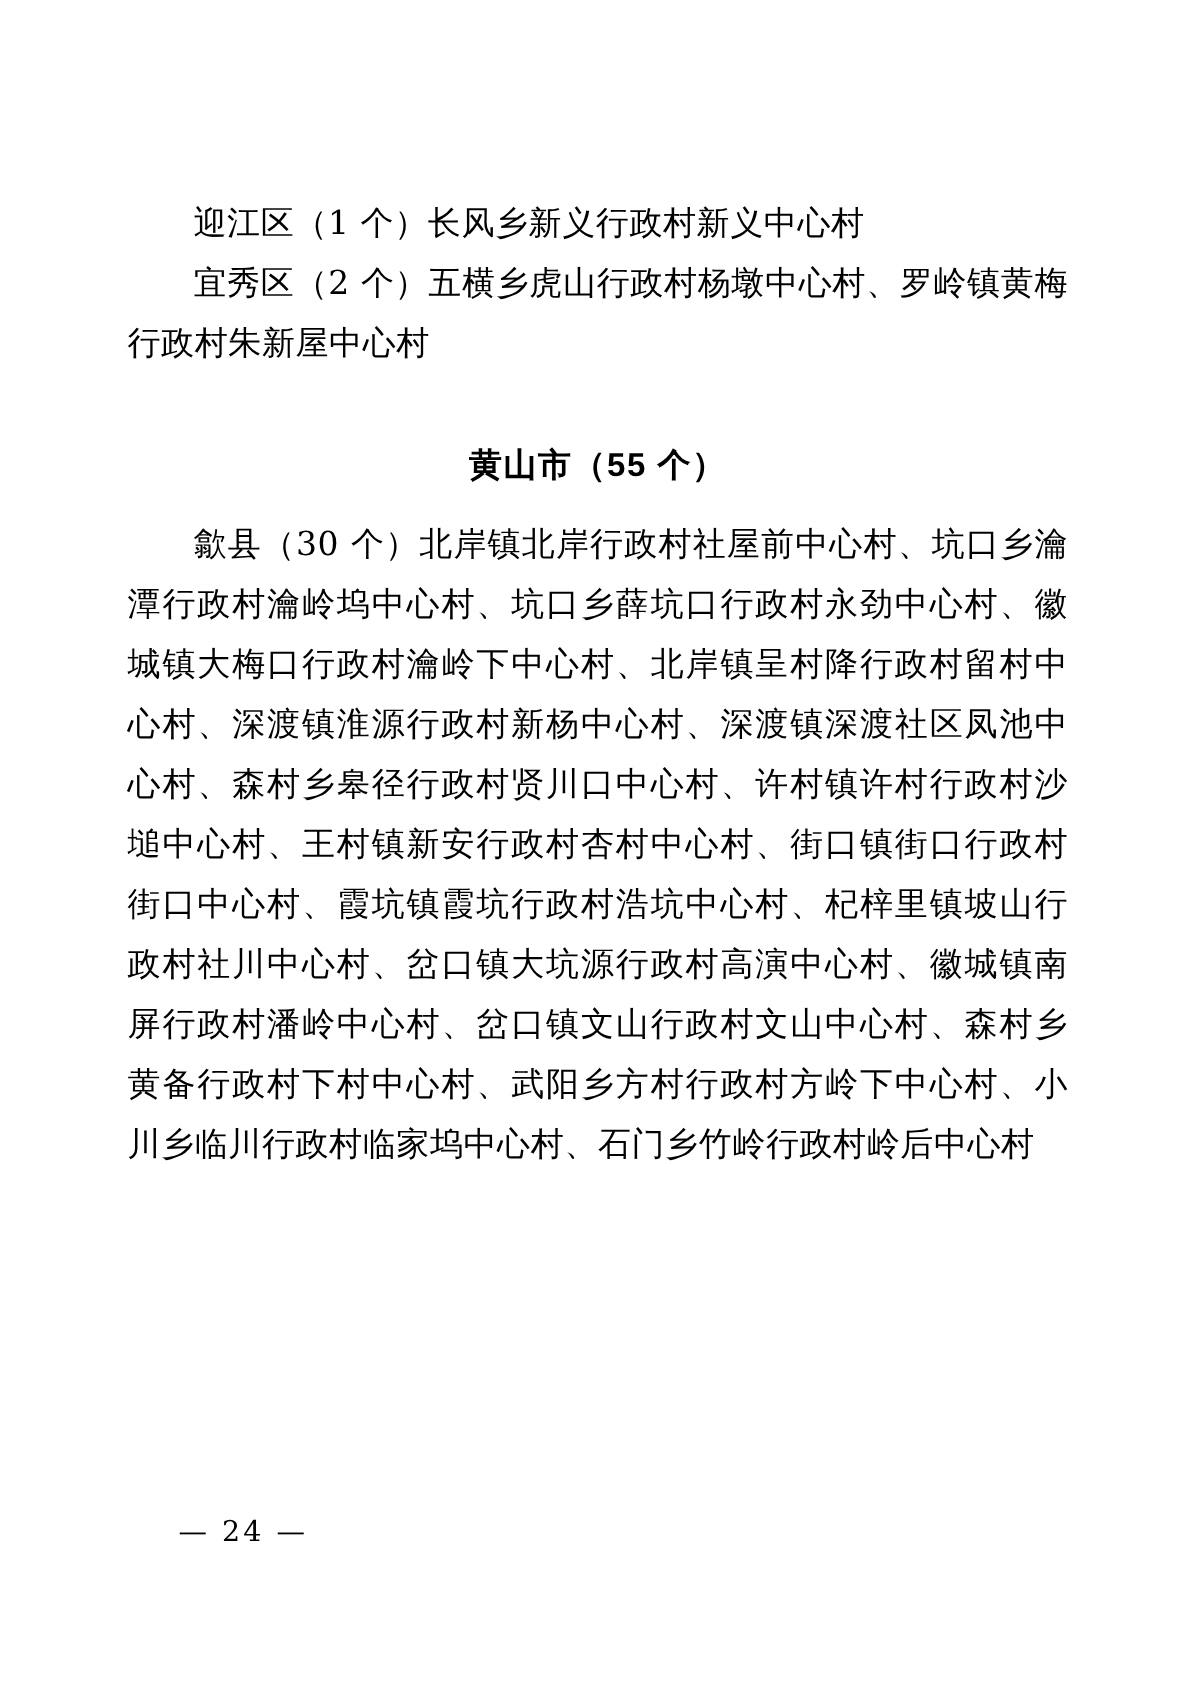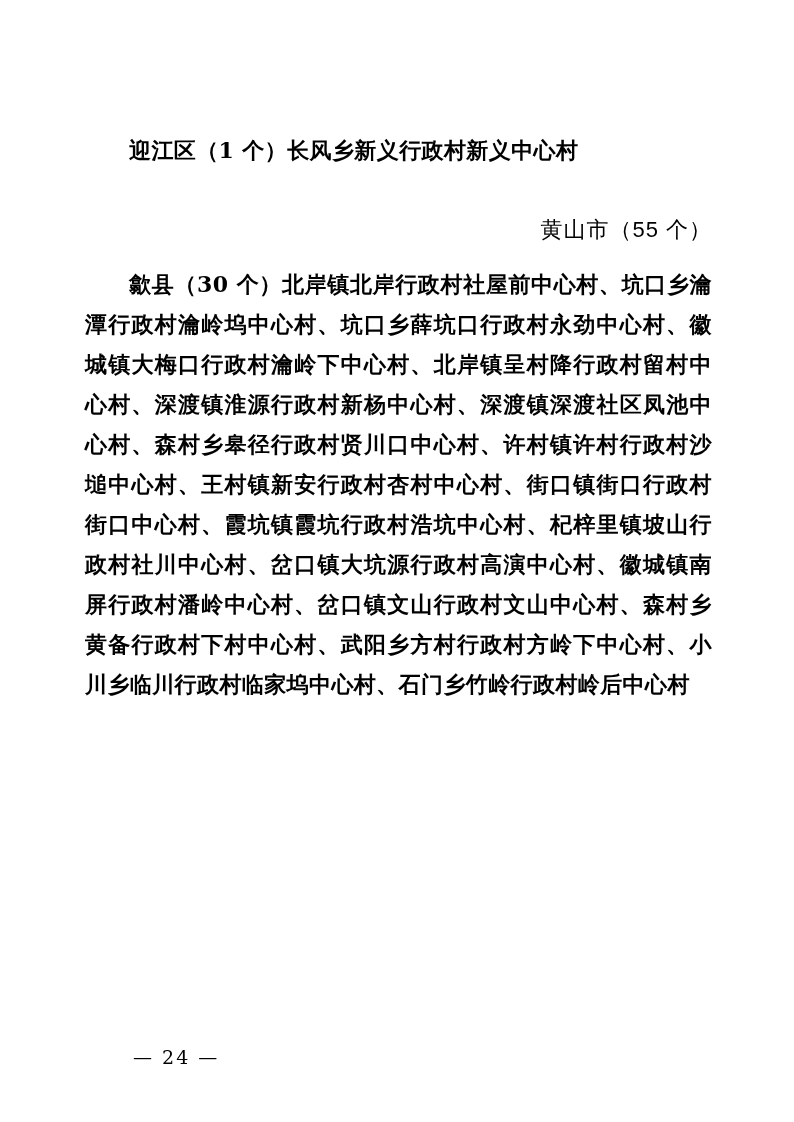--- a/index.html
+++ b/index.html
@@ -24,46 +24,45 @@
   }
   .para {
     margin: 0;
     font-size: 22px;
     line-height: 40px;
     text-align: justify;
     text-align-last: left;
     text-indent: 2em;
     letter-spacing: 0.4px;
     word-break: break-all;
-    font-weight: bold;
   }
   .section-heading {
     margin: 40px 0 14px 0;
     font-size: 22px;
     line-height: 40px;
-    font-weight: normal;
-    text-align: right;
+    font-weight: bold;
+    text-align: center;
     text-indent: 0;
     font-family: "Liberation Sans", "DejaVu Sans", sans-serif;
     letter-spacing: 1px;
   }
   .page-footer {
     position: absolute;
-    left: 133px;
+    left: 119px;
     top: 1006px;
     font-size: 19px;
     line-height: 30px;
     letter-spacing: 2px;
     font-family: "DejaVu Serif", "Liberation Serif", serif;
-    margin-top: 36px;
   }
 </style>
 </head>
 <body>
 
 <div class="page">
   <div class="body-text">
     <p class="para">迎江区（1 个）长风乡新义行政村新义中心村</p>
+    <p class="para">宜秀区（2 个）五横乡虎山行政村杨墩中心村、罗岭镇黄梅行政村朱新屋中心村</p>
     <h2 class="section-heading">黄山市（55 个）</h2>
     <p class="para">歙县（30 个）北岸镇北岸行政村社屋前中心村、坑口乡瀹潭行政村瀹岭坞中心村、坑口乡薛坑口行政村永劲中心村、徽城镇大梅口行政村瀹岭下中心村、北岸镇呈村降行政村留村中心村、深渡镇淮源行政村新杨中心村、深渡镇深渡社区凤池中心村、森村乡皋径行政村贤川口中心村、许村镇许村行政村沙塠中心村、王村镇新安行政村杏村中心村、街口镇街口行政村街口中心村、霞坑镇霞坑行政村浩坑中心村、杞梓里镇坡山行政村社川中心村、岔口镇大坑源行政村高演中心村、徽城镇南屏行政村潘岭中心村、岔口镇文山行政村文山中心村、森村乡黄备行政村下村中心村、武阳乡方村行政村方岭下中心村、小川乡临川行政村临家坞中心村、石门乡竹岭行政村岭后中心村</p>
   </div>
   <div class="page-footer">— 24 —</div>
 </div>
 
 </body></html>

